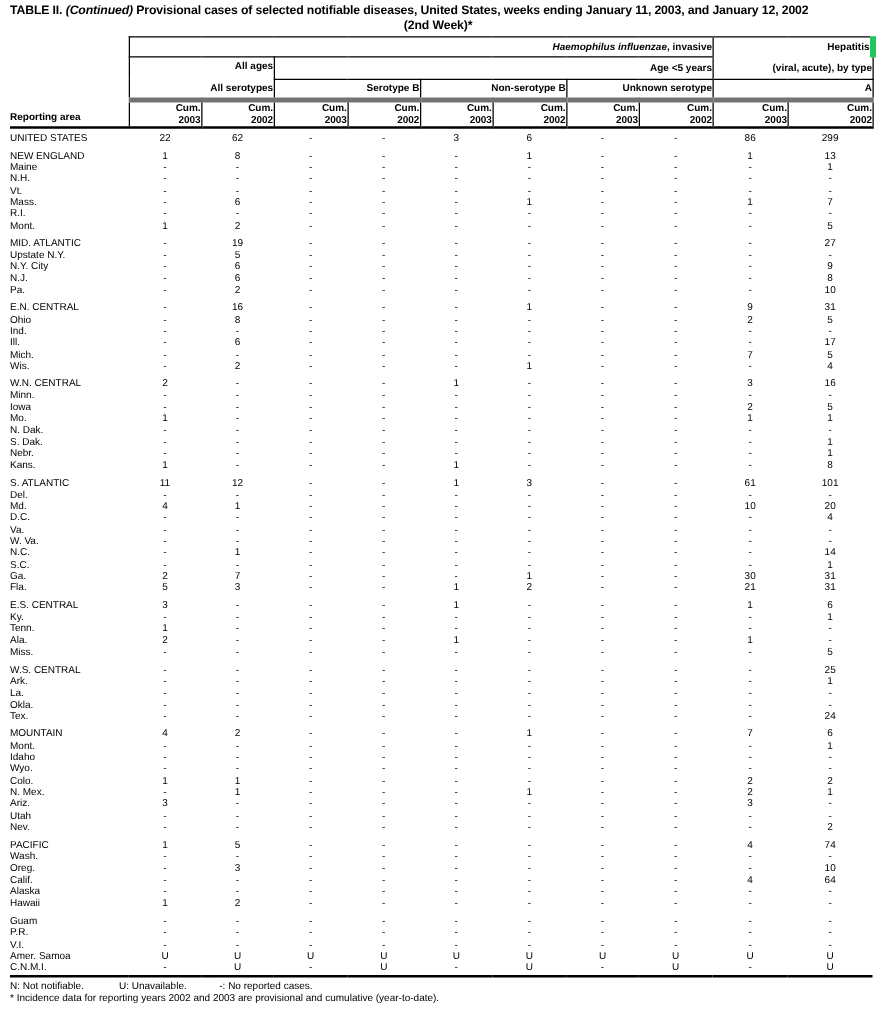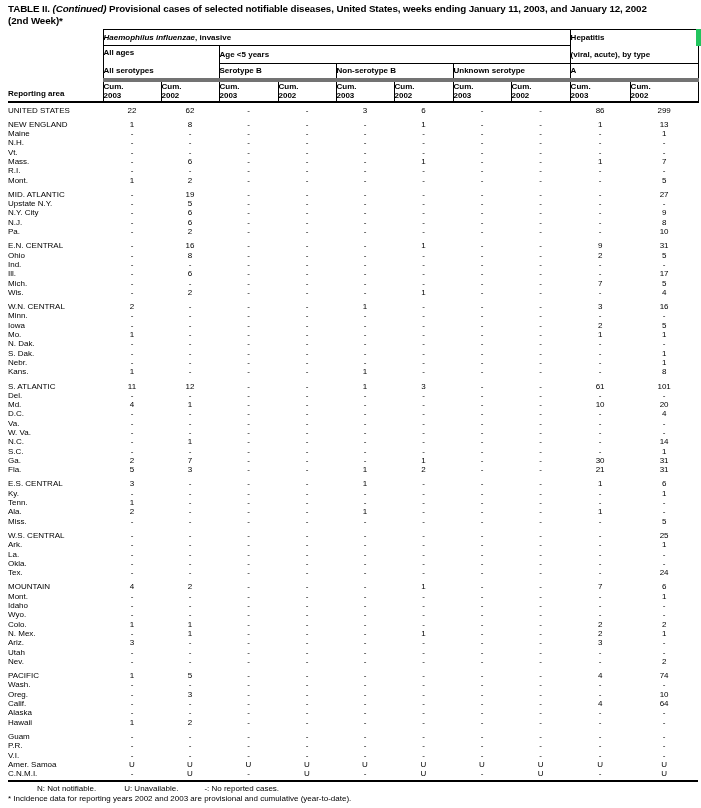--- a/index.html
+++ b/index.html
@@ -6,27 +6,27 @@
   body {
     width: 701px; height: 808px; overflow: hidden;
     font-family: "Liberation Sans", sans-serif;
     color: #000;
     position: relative;
   }
   .page { padding: 3px 8px 0 8px; }
 
   
   .title { font-weight: bold; font-size: 9.8px; line-height: 11.5px; letter-spacing: -0.1px; white-space: nowrap; }
-  .title .t2 { white-space: normal; }
+  .title .t2 { white-space: normal; text-align: center; }
   .title em { font-style: italic; }
 
   
   table { border-collapse: collapse; table-layout: fixed; width: 690px; margin-top: 3px; }
   th, td { padding: 0; font-size: 8px; color: #000; }
-  thead th { font-weight: bold; line-height: 9px; vertical-align: middle; text-align: left; }
+  thead th { font-weight: bold; line-height: 9px; vertical-align: middle; text-align: right; }
   thead em { font-style: italic; }
 
   .th-area {
     text-align: left; vertical-align: bottom;
     border-bottom: 2px solid #000; padding-bottom: 3px;
   }
   .r1-hi  { height: 15px; border-top: 1px solid #000; border-left: 1px solid #000; border-bottom: 1px solid #000; }
   .r1-hep { height: 15px; border-top: 1px solid #000; border-left: 1px solid #000; border-right: 5px solid #22c55e; }
   .r2-allages { height: 15px; border-left: 1px solid #000; vertical-align: top; padding-top: 2px; }
   .r2-age5    { height: 15px; border-left: 1px solid #000; border-bottom: 1px solid #000; margin-left: 12px; }
@@ -40,21 +40,21 @@
   tbody td { height: 9.3px; line-height: 9.3px; font-size: 8px; }
   tbody td.area { text-align: left; }
   tbody td.num  { text-align: center; }
   tbody tr.sec td { padding-top: 5px; }
   tbody tr:first-child td { padding-top: 3px; margin-top: 24px; }
   tbody tr:last-child td { border-bottom: 2px solid #000; padding-bottom: 2px; }
 
   
   .footnotes { margin-top: 2px; font-size: 8px; line-height: 9.5px; }
   .legend span { display: inline-block; }
-  .legend span:nth-child(1) { margin-right: 28px; margin-left: 29px; }
+  .legend span:nth-child(1) { margin-right: 28px; }
   .legend span:nth-child(2) { margin-right: 26px; }
   .asterisk { margin-top: 0; }
 </style>
 </head>
 <body>
 
 <div class="page">
 
   <div class="title">
     <div class="t1"><span>TABLE II. </span><em>(Continued)</em><span> Provisional cases of selected notifiable diseases, United States, weeks ending January 11, 2003, and January 12, 2002</span></div>

